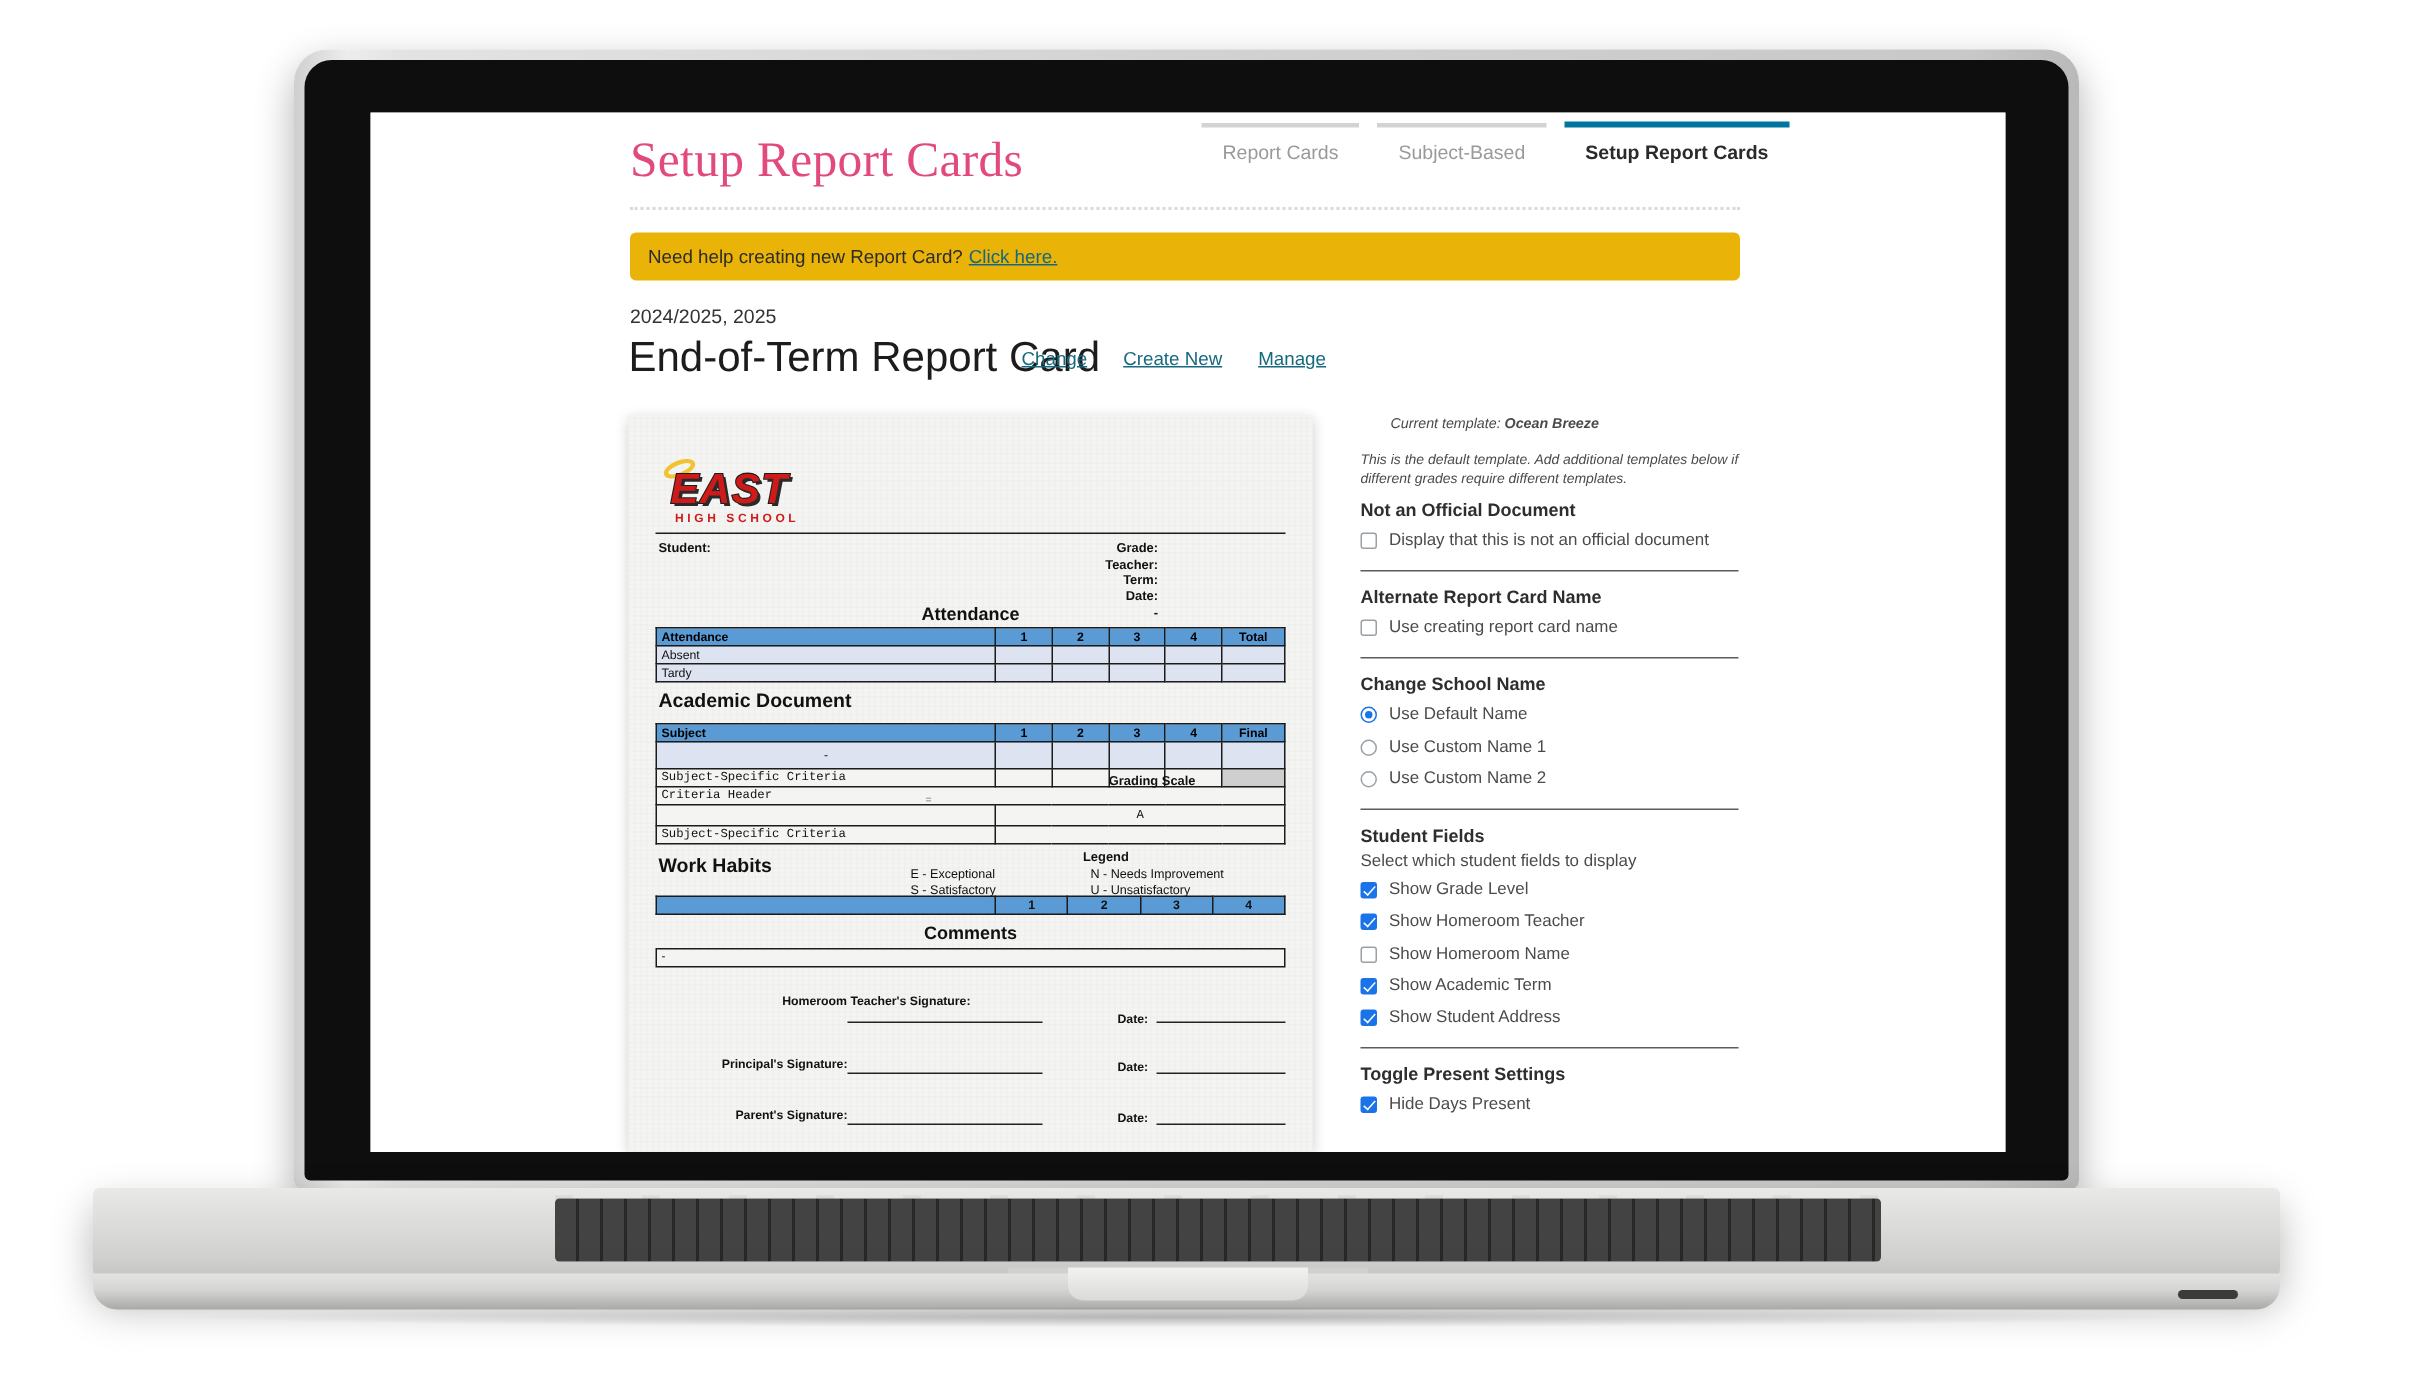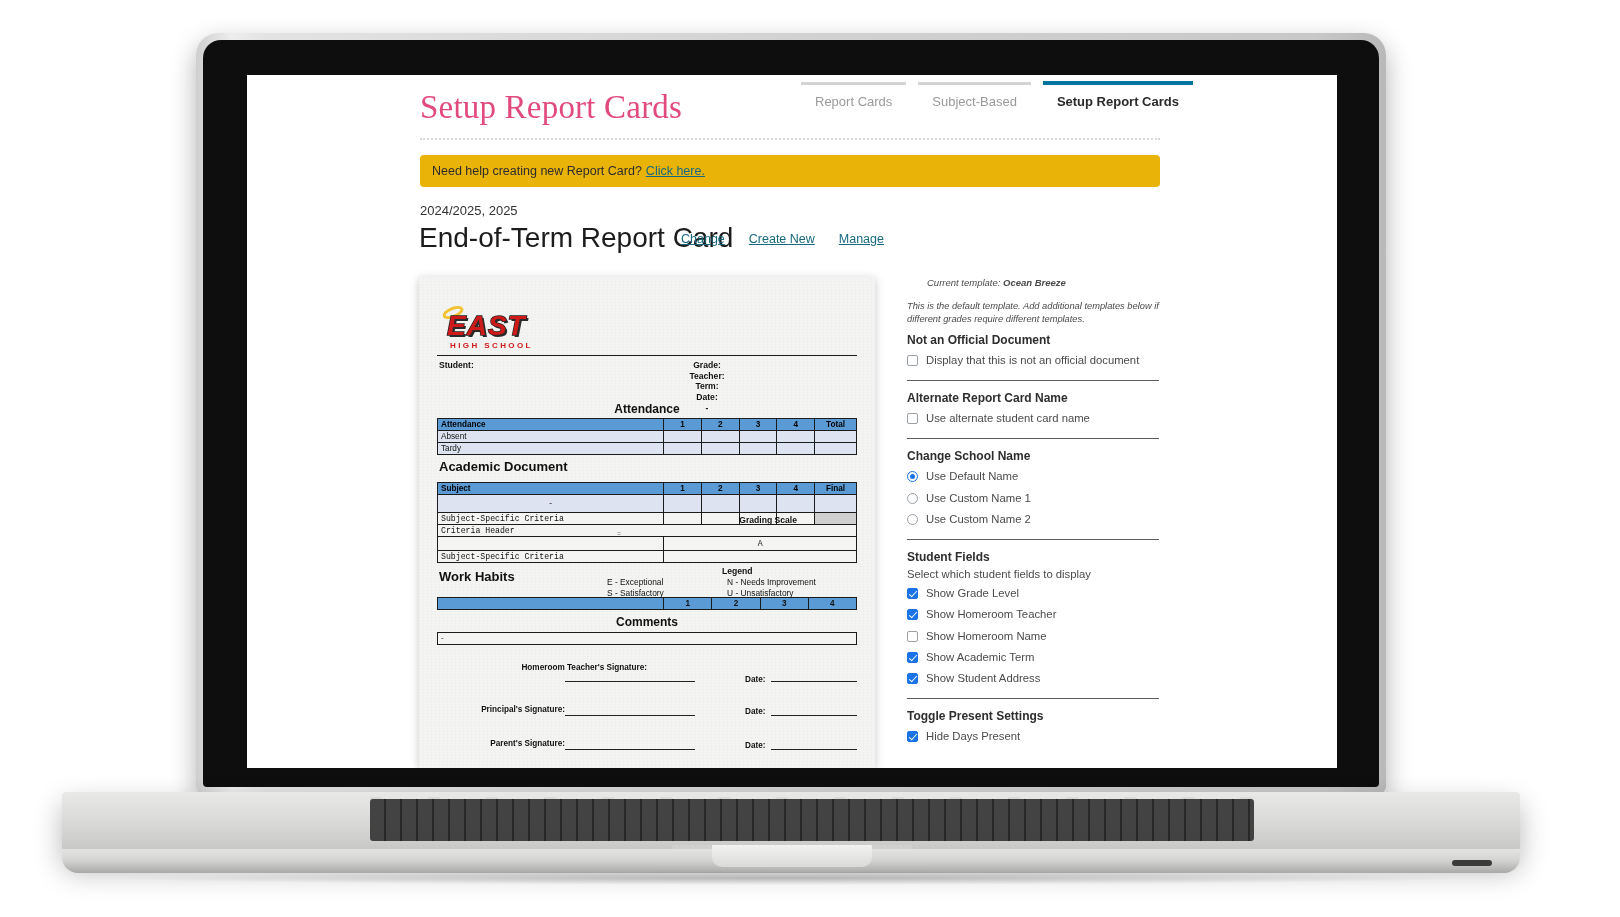--- a/index.html
+++ b/index.html
@@ -176,21 +176,21 @@
   }
   .logo .hs {
     position:absolute; left:9px; top:36px;
     font-size:8px; font-weight:bold; color:#cf1a1a; letter-spacing:2.4px;
   }
 
   .hr-thick { border:0; border-top:1.6px solid #1b1b1b; margin:2px 0 4px 0; }
 
   .stu-row { position:relative; height:40px; font-size:8.6px; font-weight:bold; }
   .stu-left { position:absolute; left:2px; top:0; }
-  .stu-right { position:absolute; left:205px; top:0; width:130px; text-align:center; line-height:1.25; }
+  .stu-right { position:absolute; left:205px; top:0; width:130px; text-align:right; line-height:1.25; }
   .stu-right span { display:block; }
 
   .sec-center { text-align:center; font-size:12px; font-weight:bold; margin:2px 0 2px 0; }
   .sec-left { font-size:13px; font-weight:bold; margin:4px 0 2px 2px; }
 
   table.rc { width:100%; border-collapse:collapse; font-size:8.2px; }
   table.rc td, table.rc th {
     border:1px solid #1b1b1b; padding:1px 3px; height:11px;
   }
   table.rc thead th { background:#5b9bd5; color:#000; font-weight:bold; text-align:center; }
@@ -474,21 +474,21 @@
         <div class="grp-title">Not an Official Document</div>
         <div class="opt">
           <span class="cb"></span>
           <span class="lbl">Display that this is not an official document</span>
         </div>
         <div class="divider"></div>
 
         <div class="grp-title">Alternate Report Card Name</div>
         <div class="opt">
           <span class="cb"></span>
-          <span class="lbl">Use alternate student card name</span>
+          <span class="lbl">Use creating report card name</span>
         </div>
         <div class="divider"></div>
 
         <div class="grp-title">Change School Name</div>
         <div class="opt">
           <span class="rb on"></span>
           <span class="lbl">Use Default Name</span>
         </div>
         <div class="opt">
           <span class="rb"></span>

